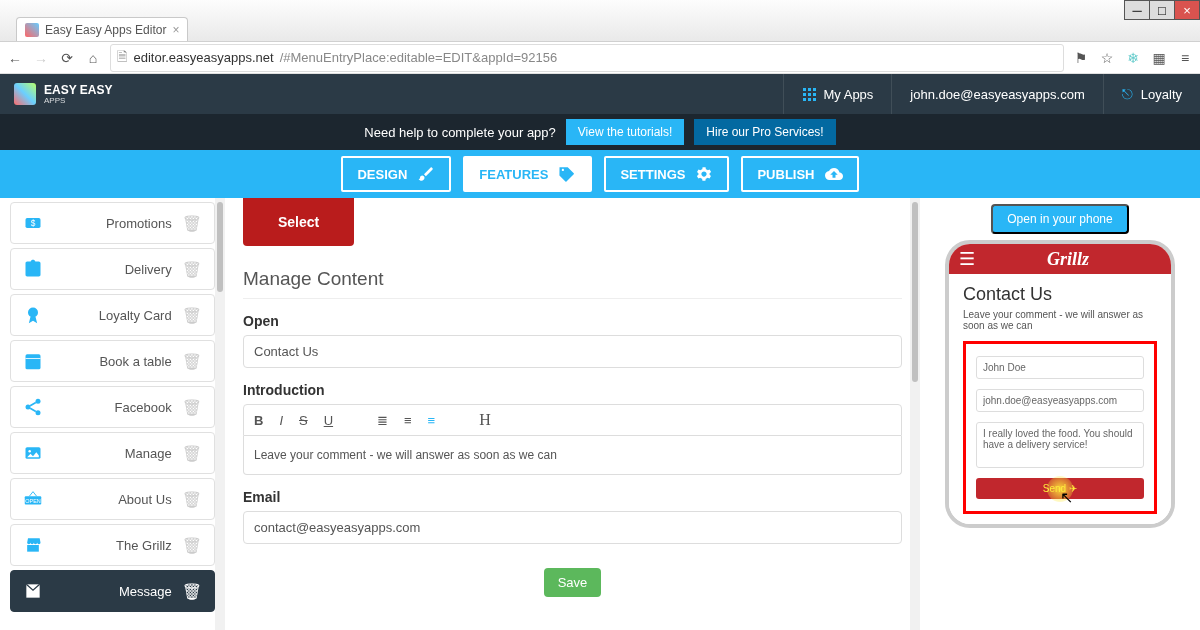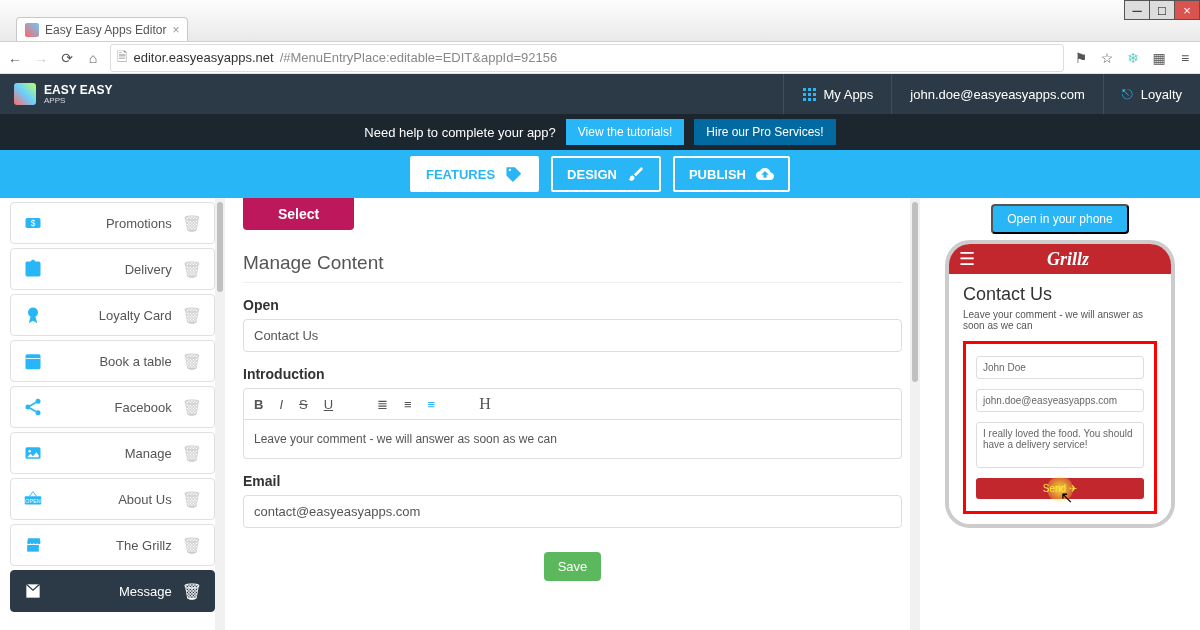--- a/index.html
+++ b/index.html
@@ -40,21 +40,21 @@
 .sb-item{display:flex;align-items:center;height:42px;border:1px solid #e0e0e0;border-radius:4px;margin-top:4px;padding:0 2px 0 8px;font-size:13px;color:#555;background:#fff}
 .sb-item.active{background:#2b3a46;color:#fff;border-color:#2b3a46}
 .sb-ic{width:28px;display:flex;justify-content:center;color:#29b6f6;font-size:18px}
 .sb-item.active .sb-ic{color:#fff}
 .sb-label{flex:1;text-align:right;padding-left:8px}
 .sb-del{color:#ccc;font-size:16px;padding:0 10px}
 .sb-item.active .sb-del{color:#fff}
 .main{flex:1;padding:0 18px;position:relative}
 .m-scroll{position:absolute;right:0;top:0;width:10px;height:100%;background:#f1f1f1}
 .m-thumb{width:6px;height:180px;background:#c0c0c0;border-radius:3px;margin:4px auto 0}
-.select-btn{background:#be185d;color:#fff;border-radius:0 0 4px 4px;padding:8px 35px;font-size:14px;font-weight:700;display:inline-block}
+.select-btn{background:#b91c1c;color:#fff;border-radius:0 0 4px 4px;padding:16px 35px;font-size:14px;font-weight:700;display:inline-block}
 .main h2{font-size:19px;font-weight:400;color:#555;margin:22px 0 8px;border-bottom:1px solid #eee;padding-bottom:8px}
 .field-group{margin-top:14px}
 .field-group label{font-weight:700;font-size:14px;display:block;margin-bottom:6px;color:#333}
 .txt-inp{width:100%;border:1px solid #ddd;border-radius:4px;padding:8px 10px;font-size:13px;color:#555}
 .rte-tb{border:1px solid #ddd;border-radius:4px 4px 0 0;padding:6px 10px;display:flex;gap:16px;align-items:center;color:#555;font-size:13px}
 .rte-body{border:1px solid #ddd;border-top:none;border-radius:0 0 4px 4px;padding:12px 10px;font-size:12px;color:#555}
 .save-btn{background:#5cb85c;color:#fff;padding:7px 14px;border-radius:4px;border:none;font-size:13px;margin:24px auto 0;display:block}
 .preview{width:280px;padding:0 20px;display:flex;flex-direction:column;align-items:center}
 .open-btn{background:#29b6f6;color:#fff;padding:6px 14px;border-radius:4px;font-size:12px;margin-top:6px}
 .phone{width:230px;border:4px solid #ccc;border-radius:25px;background:#fff;margin-top:6px;overflow:hidden}
@@ -129,30 +129,36 @@
   </div>
 </div>
 
 <div class="help-bar">
   <span>Need help to complete your app?</span>
   <button class="btn btn-blue">View the tutorials!</button>
   <button class="btn btn-green">Hire our Pro Services!</button>
 </div>
 
 <div class="nav-bar">
+  <button class="nav-btn">
+      <span>DESIGN</span>
+      <svg class="nav-ic" viewBox="0 0 24 24" fill="currentColor">
+        <path d="M7 14c-1.7 0-3 1.3-3 3 0 1.3-1.2 2-2 2 .9 1.2 2.5 2 4 2 2.2 0 4-1.8 4-4 0-1.7-1.3-3-3-3zm13.7-9.6l-1-1c-.4-.4-1-.4-1.4 0l-9 9 2.5 2.5 9-9c.3-.5.3-1.1-.1-1.5z"></path>
+      </svg>
+    </button>
   <button class="nav-btn active">
       <span>FEATURES</span>
       <svg class="nav-ic" viewBox="0 0 24 24" fill="currentColor">
         <path d="M21 11l-8-8-11 .1-.1 11 8 8c.4.4 1 .4 1.4 0l9.7-9.7c.4-.4.4-1 0-1.4zM6.5 8C5.7 8 5 7.3 5 6.5S5.7 5 6.5 5 8 5.7 8 6.5 7.3 8 6.5 8z"></path>
       </svg>
     </button>
   <button class="nav-btn">
-      <span>DESIGN</span>
+      <span>SETTINGS</span>
       <svg class="nav-ic" viewBox="0 0 24 24" fill="currentColor">
-        <path d="M7 14c-1.7 0-3 1.3-3 3 0 1.3-1.2 2-2 2 .9 1.2 2.5 2 4 2 2.2 0 4-1.8 4-4 0-1.7-1.3-3-3-3zm13.7-9.6l-1-1c-.4-.4-1-.4-1.4 0l-9 9 2.5 2.5 9-9c.3-.5.3-1.1-.1-1.5z"></path>
+        <path d="M19.4 13l.1-1-.1-1 2.1-1.6-2-3.5-2.5 1-.8-.5-1.7-.7-.4-2.7h-4l-.4 2.7-1.7.7-.8.5-2.5-1-2 3.5L4.6 11l-.1 1 .1 1-2.1 1.6 2 3.5 2.5-1 .8.5 1.7.7.4 2.7h4l.4-2.7 1.7-.7.8-.5 2.5 1 2-3.5L19.4 13zM12 15.5c-1.9 0-3.5-1.6-3.5-3.5s1.6-3.5 3.5-3.5 3.5 1.6 3.5 3.5-1.6 3.5-3.5 3.5z"></path>
       </svg>
     </button>
   <button class="nav-btn">
       <span>PUBLISH</span>
       <svg class="nav-ic" viewBox="0 0 24 24" fill="currentColor">
         <path d="M19.4 10c-.7-3.4-3.7-6-7.4-6-2.9 0-5.4 1.6-6.6 4C2.3 8.4 0 10.9 0 14c0 3.3 2.7 6 6 6h13c2.8 0 5-2.2 5-5 0-2.6-2-4.8-4.6-5zM14 13v4h-4v-4H7l5-5 5 5h-3z"></path>
       </svg>
     </button>
 </div>
 

